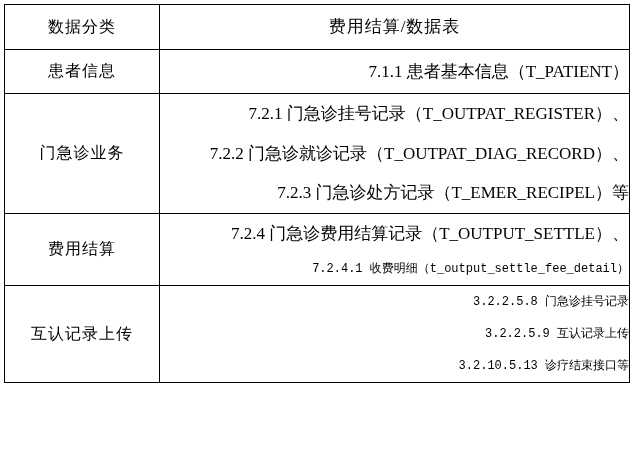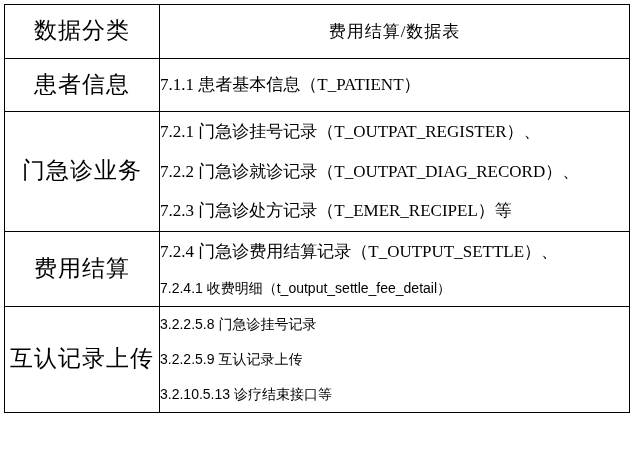--- a/index.html
+++ b/index.html
@@ -28,27 +28,27 @@
   table.data-table td {
     border: 1px solid #000000;
     padding: 0;
     vertical-align: middle;
   }
   col.col-category { width: 155px; }
   col.col-interface { width: 470px; }
 
   .cat-cell {
     text-align: center;
-    font-size: 23px;
+    font-size: 16px;
     line-height: 1.5;
     padding: 6px 4px;
     letter-spacing: 1px;
   }
   .iface-cell {
-    text-align: left;
+    text-align: right;
     font-size: 17px;
     line-height: 1.5;
     padding: 6px 10px 6px 12px;
   }
   .hdr .cat-cell, .hdr .iface-cell {
     text-align: center;
     padding-top: 9px;
     padding-bottom: 9px;
     letter-spacing: 1px;
   }
@@ -58,22 +58,22 @@
   }
   .row-patient .iface-cell,
   .row-patient .cat-cell {
     padding-top: 9px;
     padding-bottom: 9px;
   }
   .single-line {
     white-space: nowrap;
   }
   .mono-tail {
-    font-family: Liberation Sans, sans-serif;
-    font-size: 14px;
+    font-family: Liberation Mono, monospace;
+    font-size: 12px;
     letter-spacing: 0px;
   }
 </style>
 </head>
 <body>
 
 <div class="sheet">
   <table class="data-table">
     <colgroup>
       <col class="col-category">

